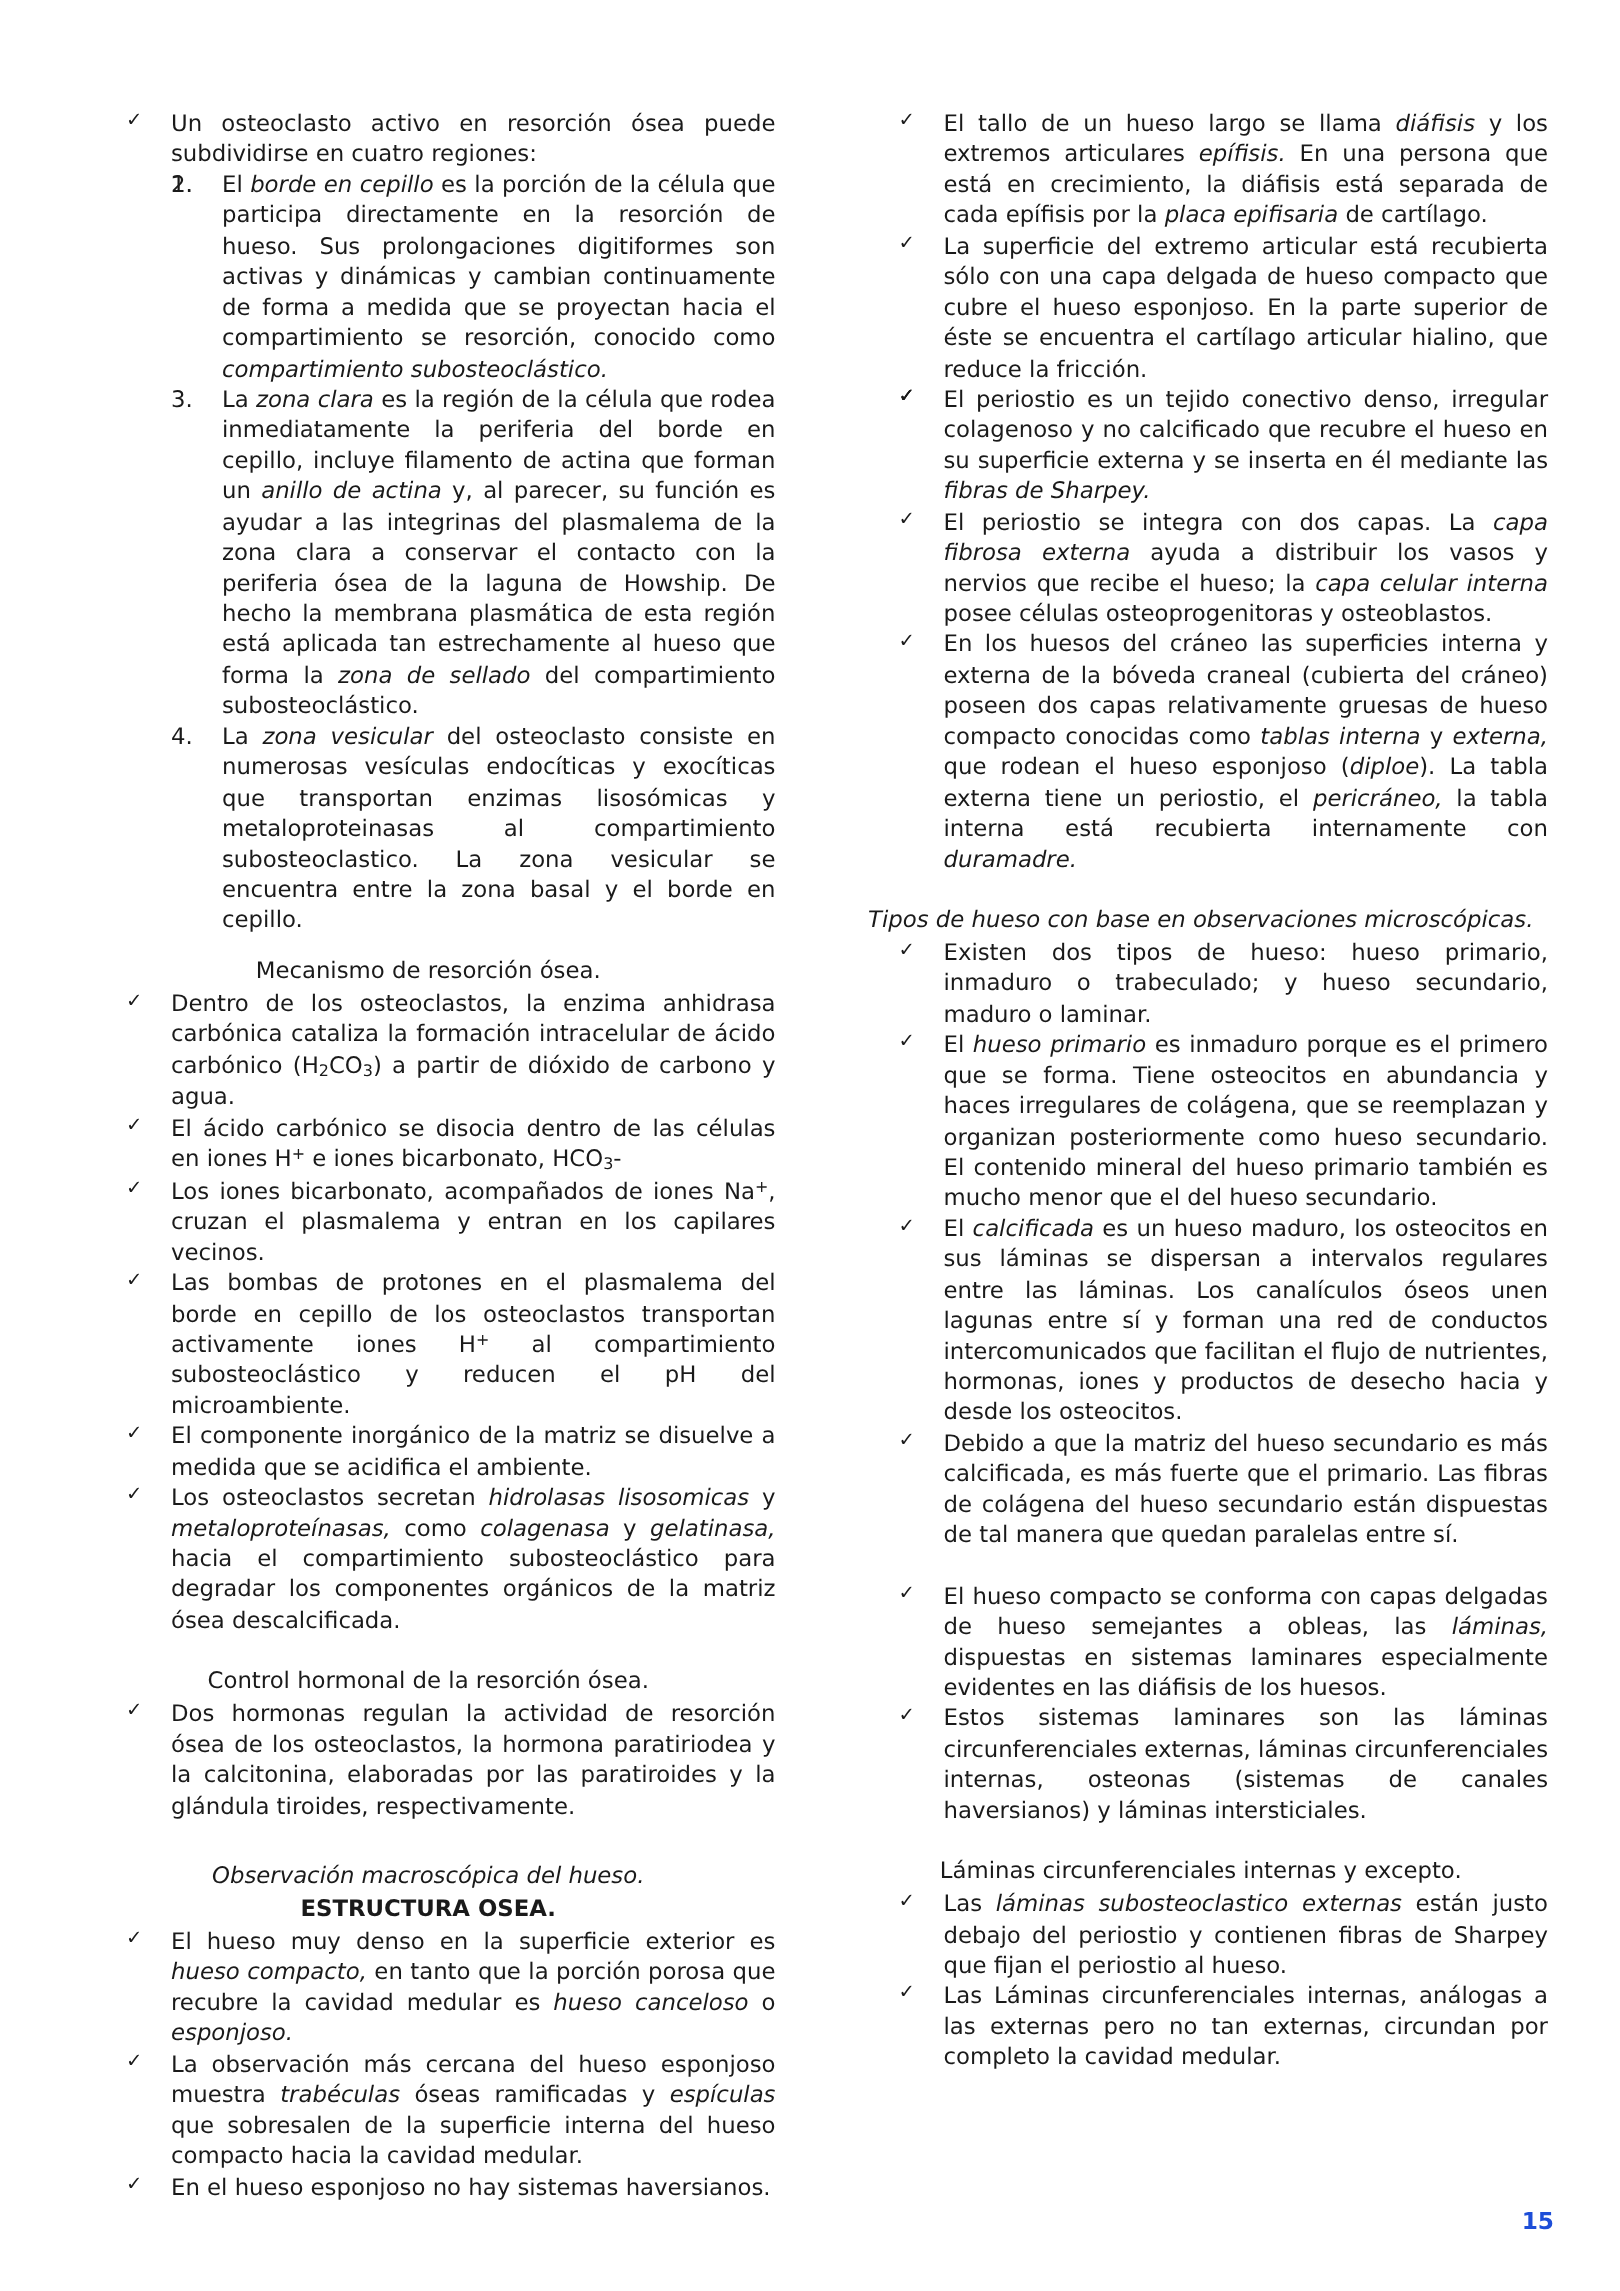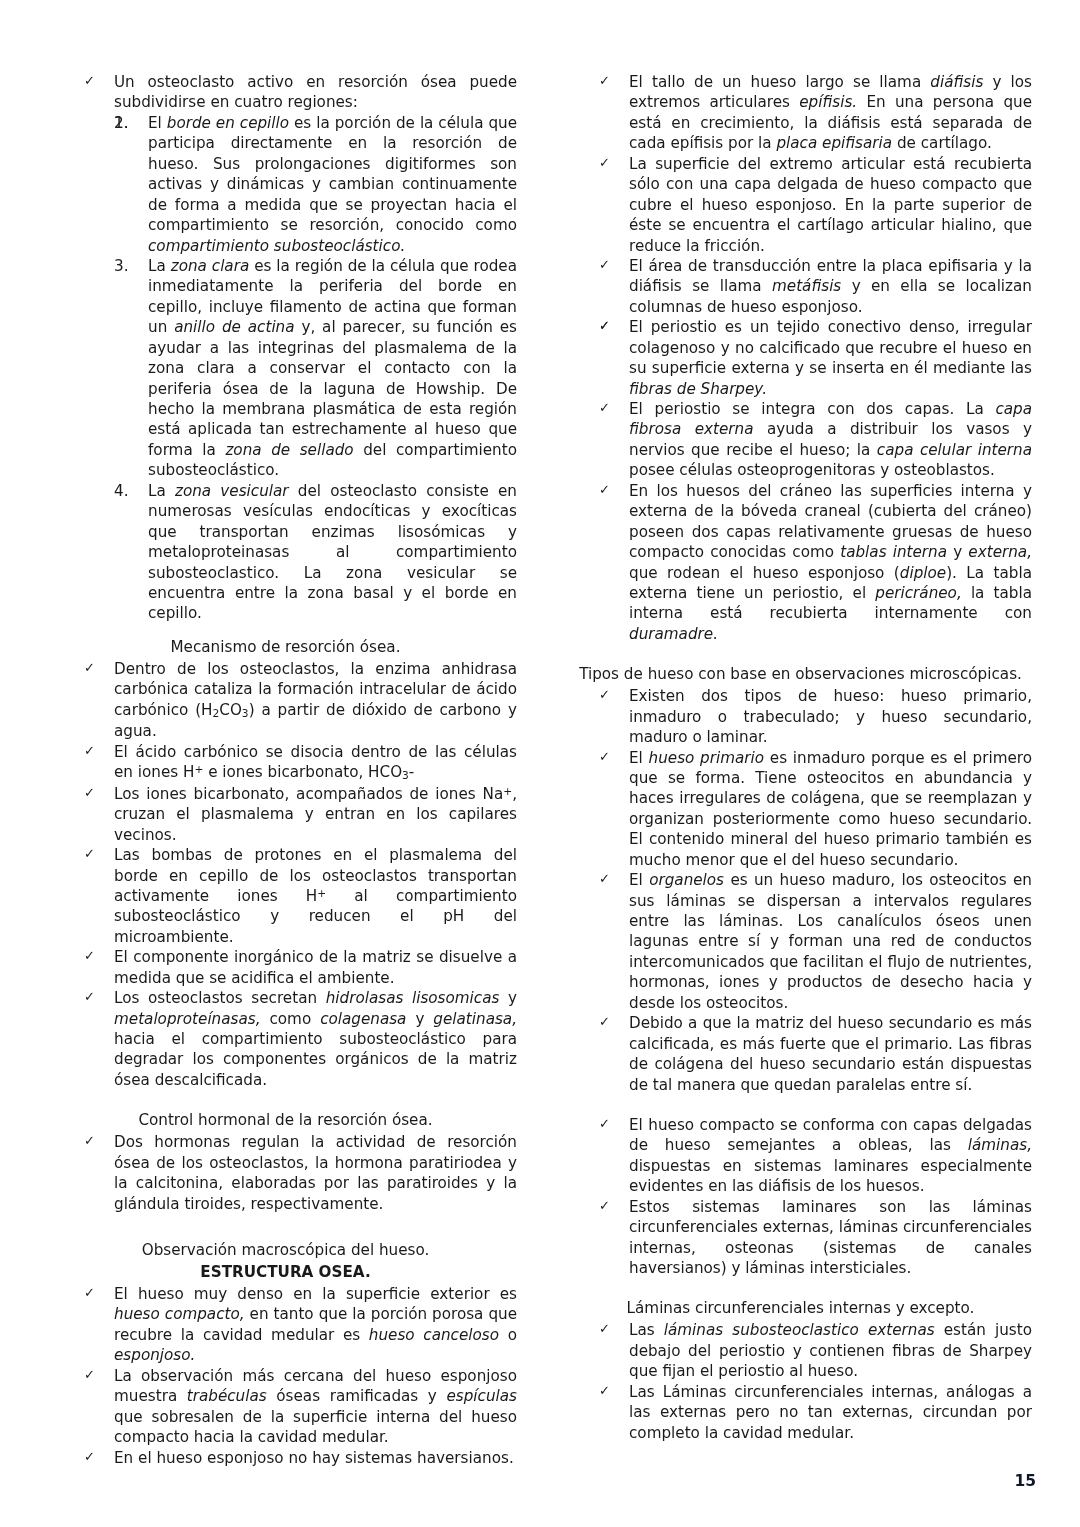--- a/index.html
+++ b/index.html
@@ -31,21 +31,21 @@
     flex: 0 0 465px;
   }
   
   .heading {
     font-size: 15.2px;
     line-height: 1.38;
     color: #1a1a1a;
     margin: 0 0 1px 2px;
     text-align: center;
   }
-  .heading.italic { }
+  .heading.italic { font-style: italic; }
   .heading.bold { font-weight: bold; font-style: normal; }
   .spacer-sm { height: 13px; }
   .spacer-md { height: 20px; }
   .spacer-lg { height: 26px; }
 
   ul.checklist {
     list-style: none;
     margin: 0;
     padding: 0;
   }
@@ -91,21 +91,21 @@
   i, .it { }
   sub { font-size: 0.7em; vertical-align: -0.22em; }
   sup { font-size: 0.7em; vertical-align: 0.42em; }
 
   .page-number {
     position: absolute;
     right: 44px;
     bottom: 37px;
     font-size: 15.5px;
     font-weight: bold;
-    color: #0f172a;
+    color: #1d4ed8;
   }
 </style>
 </head>
 <body>
 
 <div class="page">
   <div class="columns">
 
     <div class="col">
 
@@ -205,21 +205,20 @@
         <li>
           <span class="tick">✓</span>
           <span>El tallo de un hueso largo se llama <i>diáfisis</i> y los extremos articulares <i>epífisis.</i> En una persona que está en crecimiento, la diáfisis está separada de cada epífisis por la <i>placa epifisaria</i> de cartílago.</span>
         </li>
         <li>
           <span class="tick">✓</span>
           <span>La superficie del extremo articular está recubierta sólo con una capa delgada de hueso compacto que cubre el hueso esponjoso. En la parte superior de éste se encuentra el cartílago articular hialino, que reduce la fricción.</span>
         </li>
         <li>
           <span class="tick">✓</span>
-          <span>El área de transducción entre la placa epifisaria y la diáfisis se llama <i>metáfisis</i> y en ella se localizan columnas de hueso esponjoso.</span>
         </li>
         <li>
           <span class="tick">✓</span>
         </li>
         <li>
           <span class="tick">✓</span>
           <span>El periostio es un tejido conectivo denso, irregular colagenoso y no calcificado que recubre el hueso en su superficie externa y se inserta en él mediante las <i>fibras de Sharpey.</i></span>
         </li>
         <li>
           <span class="tick">✓</span>
@@ -239,21 +238,21 @@
         <li>
           <span class="tick">✓</span>
           <span>Existen dos tipos de hueso: hueso primario, inmaduro o trabeculado; y hueso secundario, maduro o laminar.</span>
         </li>
         <li>
           <span class="tick">✓</span>
           <span>El <i>hueso primario</i> es inmaduro porque es el primero que se forma. Tiene osteocitos en abundancia y haces irregulares de colágena, que se reemplazan y organizan posteriormente como hueso secundario. El contenido mineral del hueso primario también es mucho menor que el del hueso secundario.</span>
         </li>
         <li>
           <span class="tick">✓</span>
-          <span>El <i>organelos</i> es un hueso maduro, los osteocitos en sus láminas se dispersan a intervalos regulares entre las láminas. Los canalículos óseos unen lagunas entre sí y forman una red de conductos intercomunicados que facilitan el flujo de nutrientes, hormonas, iones y productos de desecho hacia y desde los osteocitos.</span>
+          <span>El <i>calcificada</i> es un hueso maduro, los osteocitos en sus láminas se dispersan a intervalos regulares entre las láminas. Los canalículos óseos unen lagunas entre sí y forman una red de conductos intercomunicados que facilitan el flujo de nutrientes, hormonas, iones y productos de desecho hacia y desde los osteocitos.</span>
         </li>
         <li>
           <span class="tick">✓</span>
           <span>Debido a que la matriz del hueso secundario es más calcificada, es más fuerte que el primario. Las fibras de colágena del hueso secundario están dispuestas de tal manera que quedan paralelas entre sí.</span>
         </li>
       </ul>
 
       <div class="spacer-md"></div>
 
 

